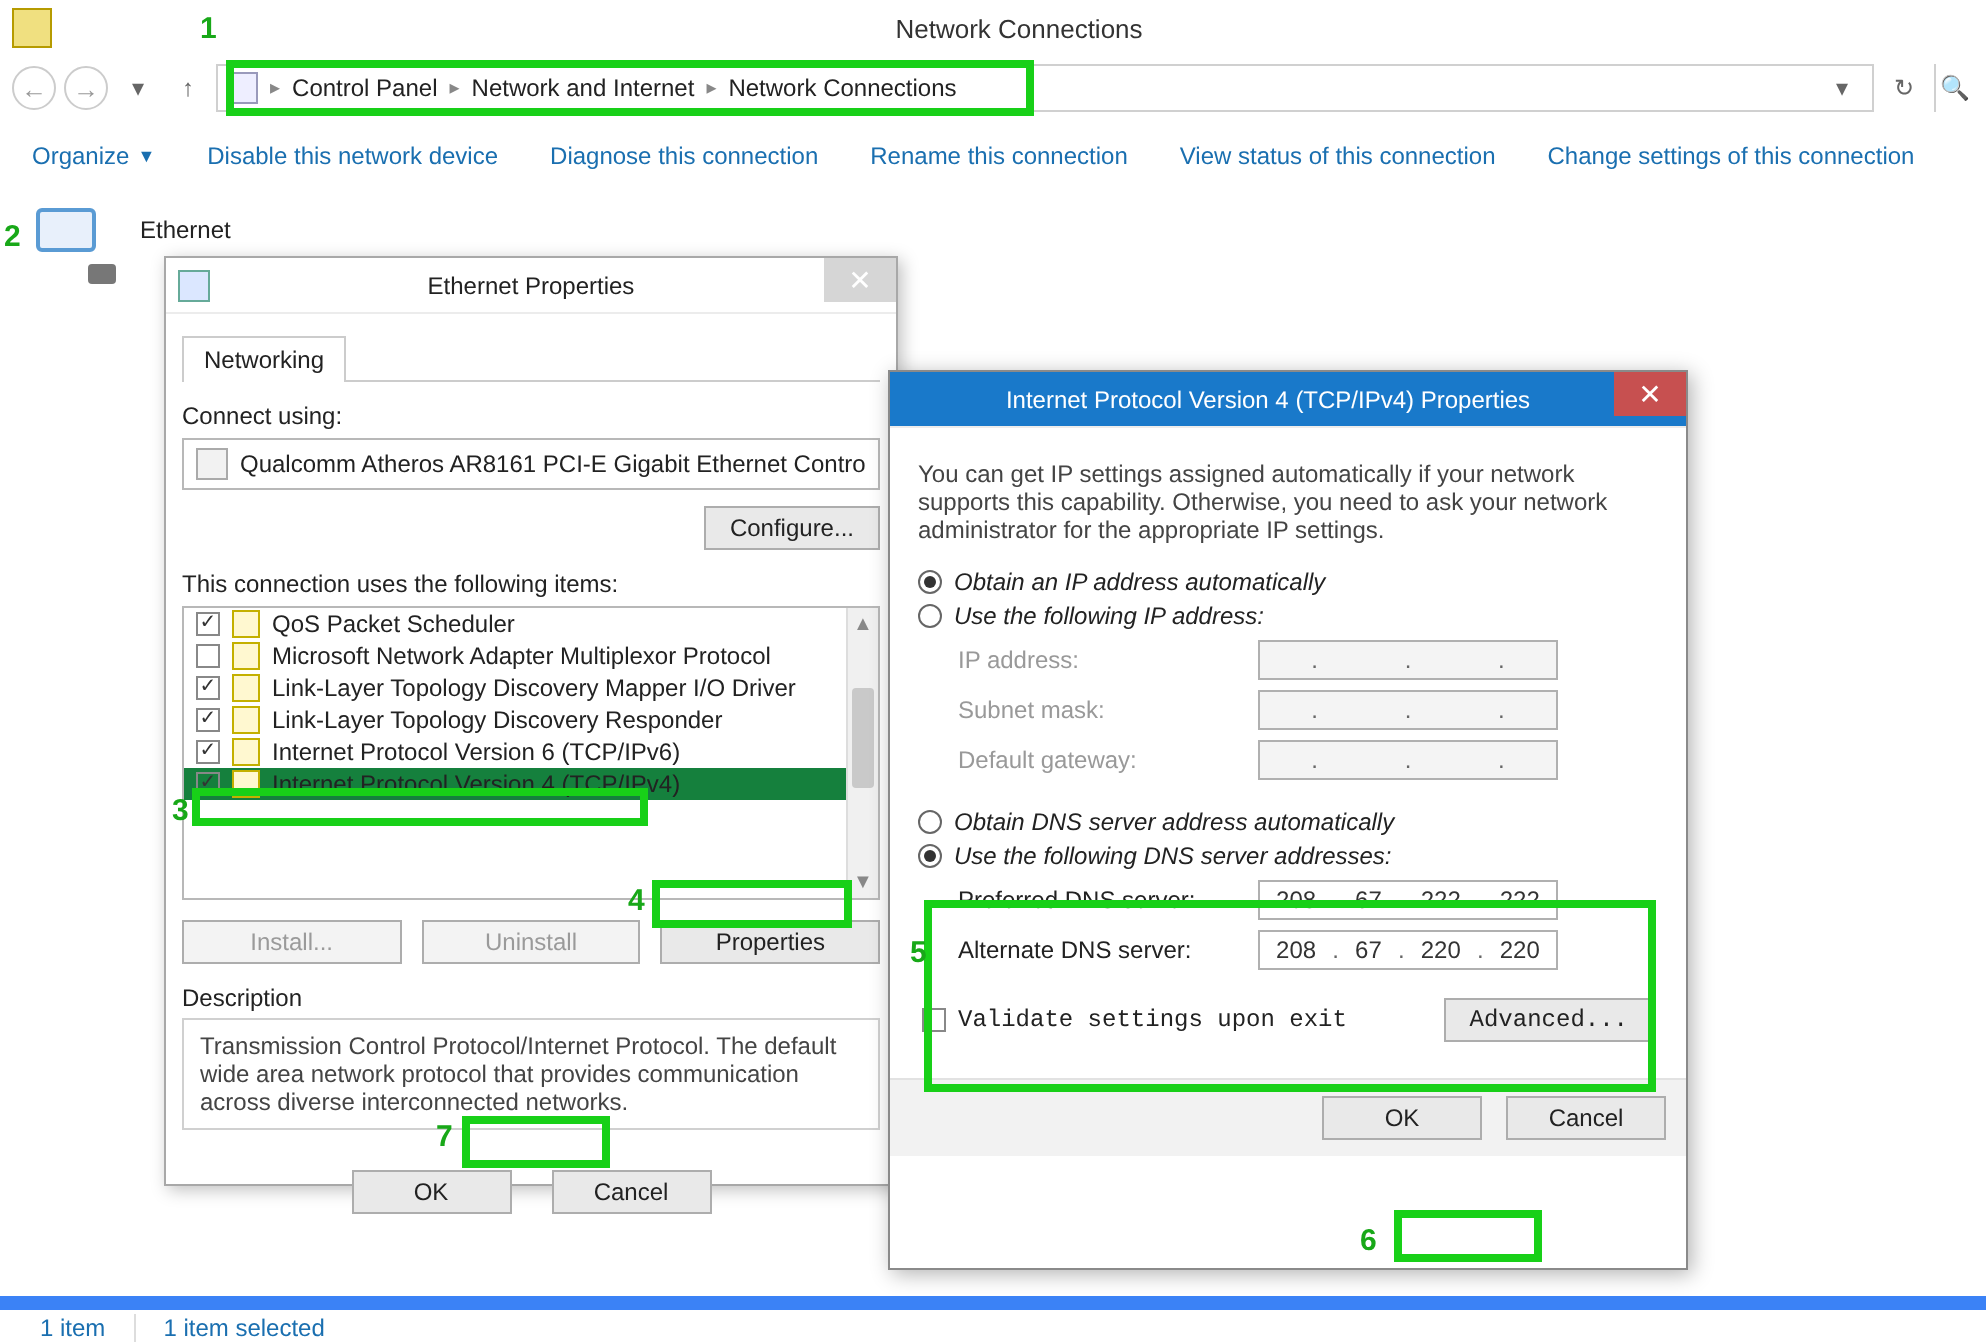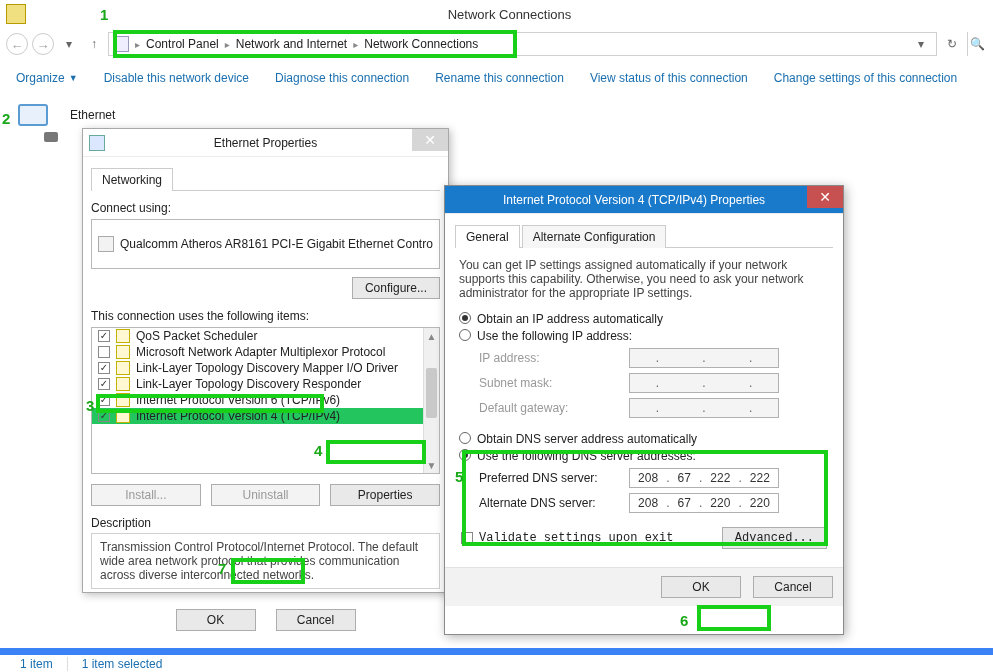--- a/index.html
+++ b/index.html
@@ -128,21 +128,21 @@
     border-bottom:none;
     background:#fff;
     font-size:12px;
     position:relative;
     top:1px;
     margin-right:2px;
   }
   .tab.inactive { background:#f6f6f6; }
   .section-label { margin:10px 0 4px 0; }
   .adapter-box {
-    border:1px solid #b8b8b8; padding:16px 6px; display:flex;align-items:center;gap:6px;
+    border:1px solid #b8b8b8; padding:4px 6px; display:flex;align-items:center;gap:6px;
   }
   .adapter-icon { width:16px;height:16px;background:#f2f2f2;border:1px solid #aaa;}
   .btn {
     border:1px solid #adadad;
     background:#e9e9e9;
     padding:3px 12px;
     font-size:12px;
     cursor:pointer;
     min-width:70px;
     text-align:center;
@@ -153,21 +153,21 @@
   .proto-list {
     border:1px solid #b8b8b8;
     height: 147px;
     overflow:hidden;
     position:relative;
   }
   .proto-row {
     display:flex;align-items:center;gap:6px;
     padding:1px 6px;
   }
-  .proto-row.sel { background:#22c55e;}
+  .proto-row.sel { background:#15803d;}
   .chk { width:12px;height:12px;border:1px solid #888;display:inline-flex;align-items:center;justify-content:center;font-size:10px;line-height:1;}
   .chk.checked::after { content:"✓"; color:#333; font-size:10px;}
   .proto-icon { width:14px;height:14px;background:#fff8d0;border:1px solid #c4b000;}
   .proto-scroll { position:absolute;right:0;top:0;bottom:0;width:16px;background:#f0f0f0;border-left:1px solid #ddd;}
   .proto-scroll .thumb { position:absolute;left:2px;right:2px;top:40px;height:50px;background:#c9c9c9;border-radius:2px;}
   .proto-scroll .arr { position:absolute;left:0;right:0;height:16px;display:flex;align-items:center;justify-content:center;color:#888;font-size:10px;}
   .proto-scroll .arr.up{top:0;} .proto-scroll .arr.down{bottom:0;}
   .triple-btn {
     display:flex;justify-content:space-between;margin-top:10px;gap:10px;
   }
@@ -180,21 +180,21 @@
     left: 444px;
     top: 185px;
     width: 400px;
     height: 450px;
     background:#fff;
     border:1px solid #8a8a8a;
     box-shadow:2px 2px 10px rgba(0,0,0,0.3);
   }
   .ipv4-body { padding:6px 10px 10px 10px;}
   .info-text { color:#444; margin:10px 4px 12px 4px;}
-  .radio-row { display:flex;gap:6px;margin:3px 4px;}
+  .radio-row { display:flex;align-items:center;gap:6px;margin:3px 4px;font-style:italic;}
   .radio {
     width:12px;height:12px;border:1px solid #666;border-radius:50%;display:inline-flex;align-items:center;justify-content:center;
   }
   .radio.sel::after { content:"";width:6px;height:6px;border-radius:50%;background:#333;}
   .field-block { margin:4px 4px 4px 24px;}
   .field-row { display:flex;align-items:center;margin:5px 0;}
   .field-row .lbl { flex:0 0 150px; }
   .field-row .lbl.disabled { color:#999;}
   .ip-input {
     width:150px;height:20px;border:1px solid #b0b0b0;background:#fff;
@@ -350,24 +350,20 @@
     </div>
   </div>
 </div>
 
 <div class="ipv4-dialog">
   <div class="dlg-titlebar dlg-titlebar-blue">
     <span style="padding:0 30px 0 10px;flex:1;text-align:center;">Internet Protocol Version 4 (TCP/IPv4) Properties</span>
     <div class="close-btn">✕</div>
   </div>
   <div class="ipv4-body">
-    <div class="tab-strip">
-      <div class="tab">General</div>
-      <div class="tab inactive">Alternate Configuration</div>
-    </div>
     <div class="info-text">You can get IP settings assigned automatically if your network supports this capability. Otherwise, you need to ask your network administrator for the appropriate IP settings.</div>
 
     <div class="radio-row">
       <span class="radio sel"></span>
       <span>Obtain an IP address automatically</span>
     </div>
     <div class="radio-row">
       <span class="radio"></span>
       <span>Use the following IP address:</span>
     </div>

